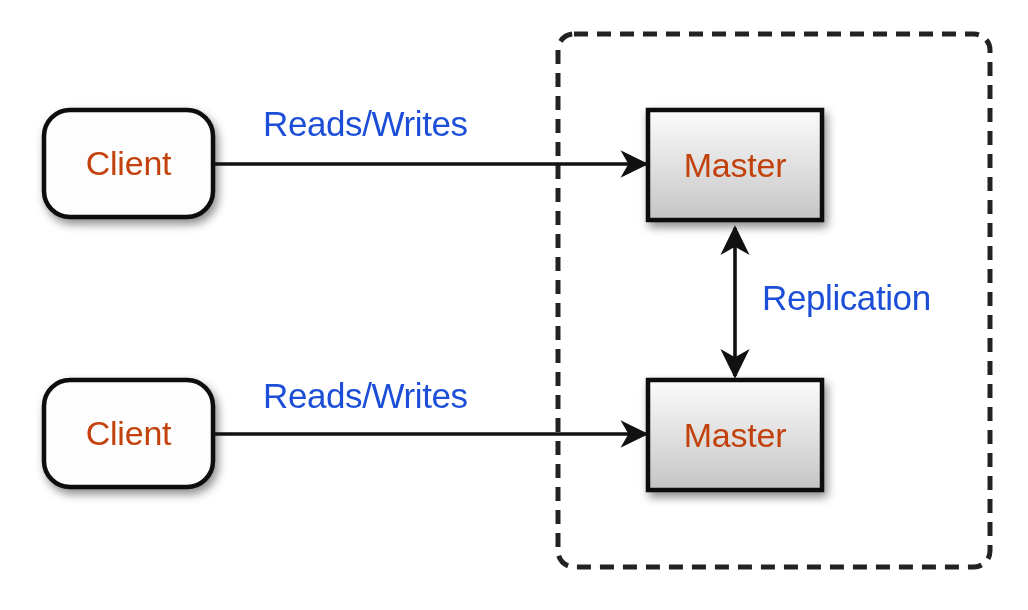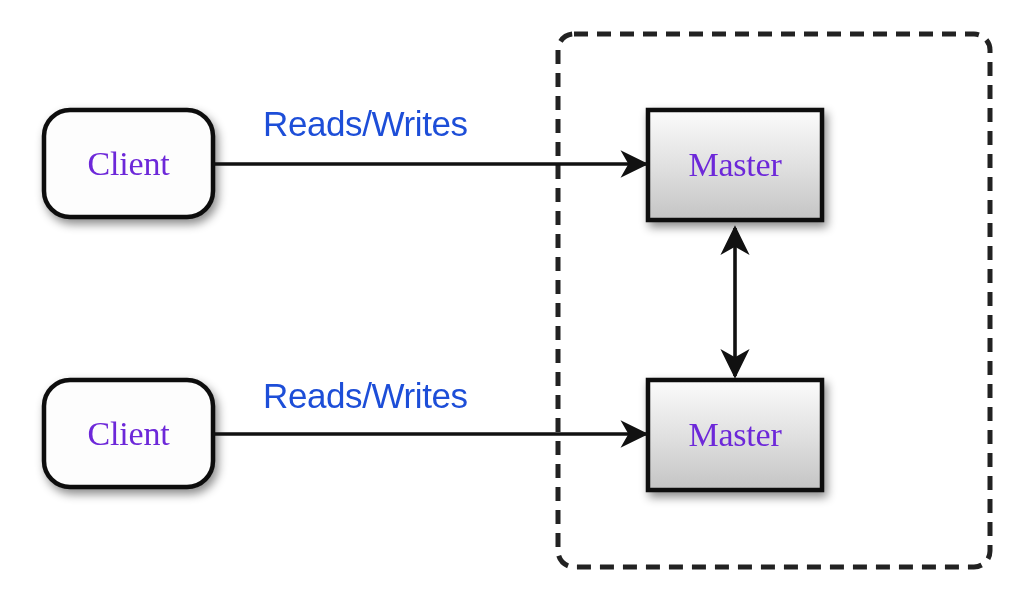--- a/index.html
+++ b/index.html
@@ -22,23 +22,23 @@
     left: 0;
     top: 0;
     width: 1028px;
     height: 610px;
   }
   .node-label {
     position: absolute;
     display: flex;
     align-items: center;
     justify-content: center;
-    font-family: Liberation Serif, serif;
+    font-family: Liberation Sans, sans-serif;
     font-size: 34px;
-    color: #6d28d9;
+    color: #c2410c;
     letter-spacing: -0.2px;
     white-space: nowrap;
     pointer-events: none;
   }
   .edge-label {
     position: absolute;
     font-family: "Liberation Sans", sans-serif;
     font-size: 35px;
     color: #1d4ed8;
     letter-spacing: -0.4px;
@@ -106,14 +106,15 @@
   <div class="node-label" style="left:44px; top:380px; width:169px; height:107px;">Client</div>
 
   <div class="node-label" style="left:648px; top:110px; width:174px; height:110px;">Master</div>
 
   <div class="node-label" style="left:648px; top:380px; width:174px; height:110px;">Master</div>
 
   <div class="edge-label" style="left:263px; top:106px;">Reads/Writes</div>
 
   <div class="edge-label" style="left:263px; top:378px;">Reads/Writes</div>
 
+  <div class="edge-label" style="left:762px; top:280px;">Replication</div>
 
 </div>
 
 </body></html>

